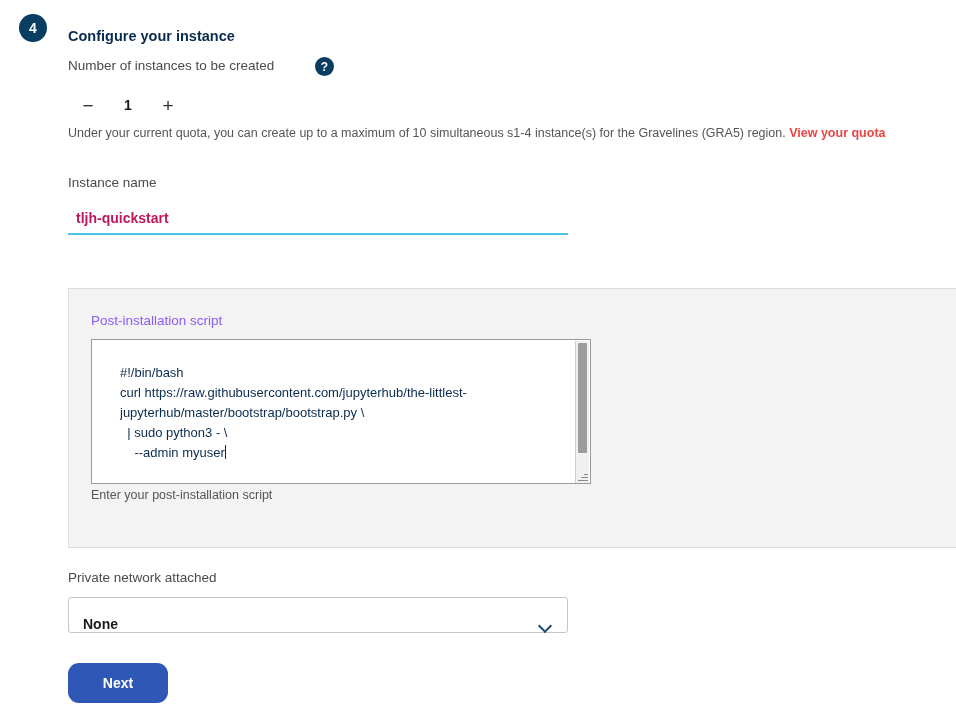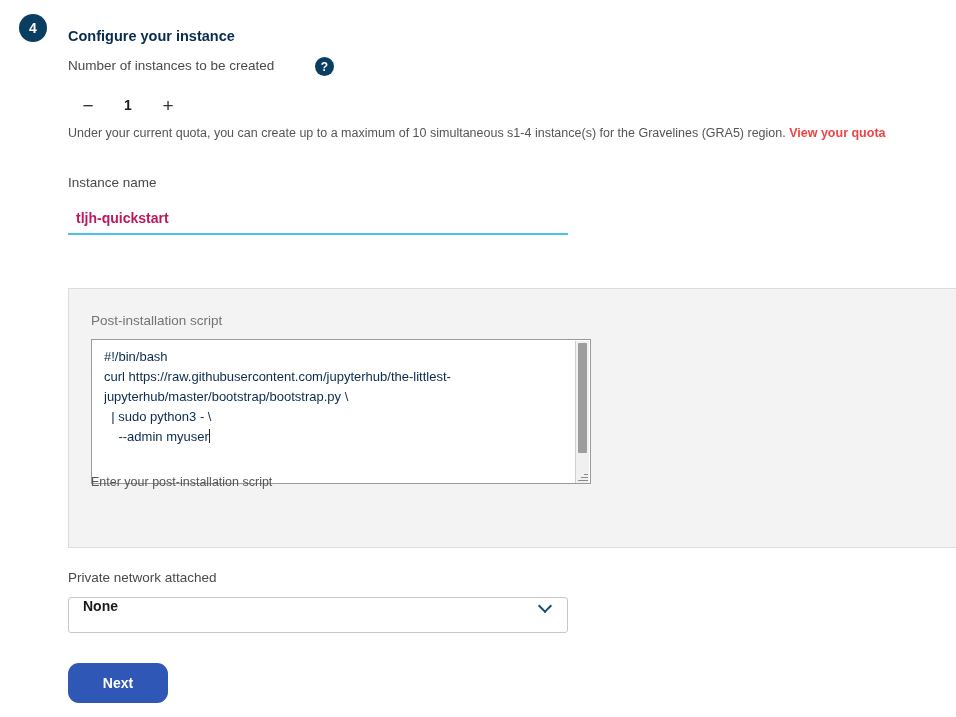--- a/index.html
+++ b/index.html
@@ -159,21 +159,21 @@
     height: 260px;
     background: #f3f3f3;
     border: 1px solid #dcdcdc;
     box-sizing: border-box;
   }
   .script-label {
     position: absolute;
     left: 22px;
     top: 24px;
     font-size: 13.5px;
-    color: #737373;
+    color: #8b5cf6;
   }
   .script-box {
     position: absolute;
     left: 22px;
     top: 50px;
     width: 500px;
     height: 145px;
     background: #ffffff;
     border: 1px solid #9a9a9a;
     box-sizing: border-box;
@@ -183,21 +183,21 @@
     position: absolute;
     left: 12px;
     top: 7px;
     width: 455px;
     font-size: 13px;
     line-height: 20px;
     color: #0a2b4e;
     white-space: pre-wrap;
     word-break: break-word;
     font-family: "Liberation Sans", sans-serif;
-    margin: 0;
+    margin: 16px;
     background: transparent;
     border: none;
     outline: none;
     resize: none;
     height: 130px;
     overflow: hidden;
   }
   .caret {
     display: inline-block;
     width: 1px;
@@ -232,21 +232,21 @@
   }
   .resize-grip span {
     position: absolute;
     right: 0;
     background: #8a8a8a;
     height: 1px;
   }
   .script-hint {
     position: absolute;
     left: 22px;
-    top: 186px;
+    top: 199px;
     font-size: 12.5px;
     color: #555;
   }
 
   
   .label-private-network {
     position: absolute;
     left: 68px;
     top: 570px;
   }
@@ -254,21 +254,21 @@
     position: absolute;
     left: 68px;
     top: 597px;
     width: 500px;
     height: 36px;
     border: 1px solid #c6c6c6;
     border-radius: 3px;
     background: #ffffff;
     box-sizing: border-box;
     display: flex;
-    align-items: flex-start;
+    align-items: flex-end;
     justify-content: space-between;
     padding: 0 14px;
     cursor: pointer;
     gap: 16px;
   }
   .select-value {
     font-size: 14px;
     font-weight: bold;
     color: #1a1a1a;
   }

